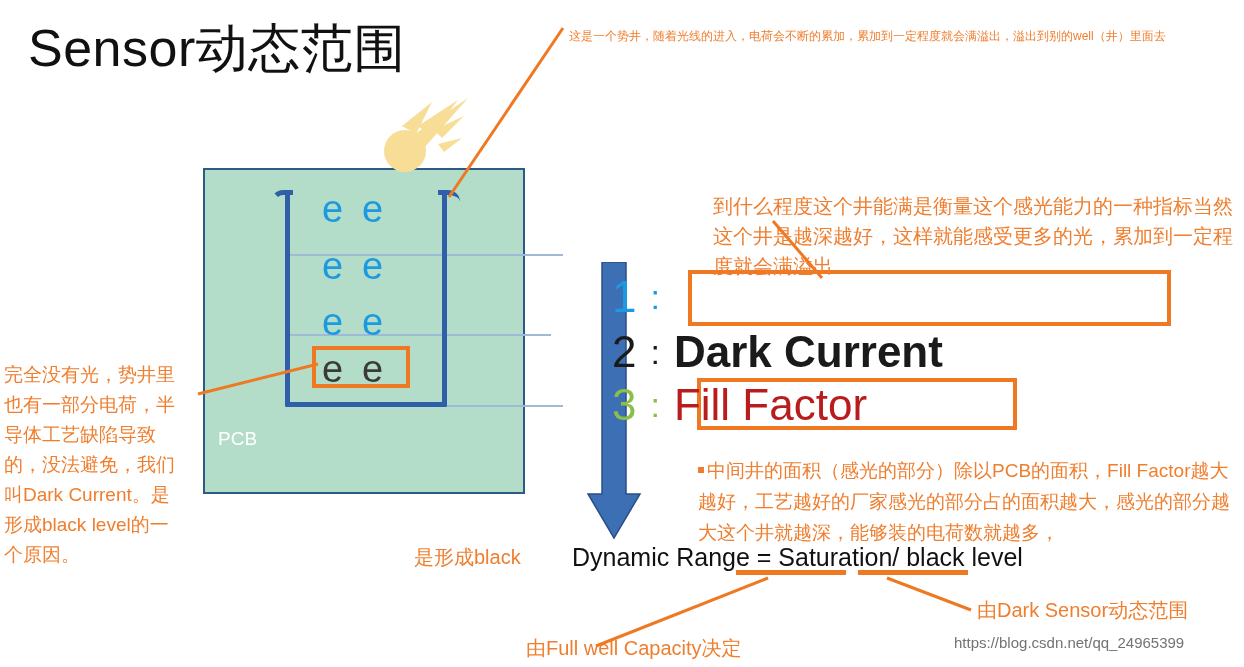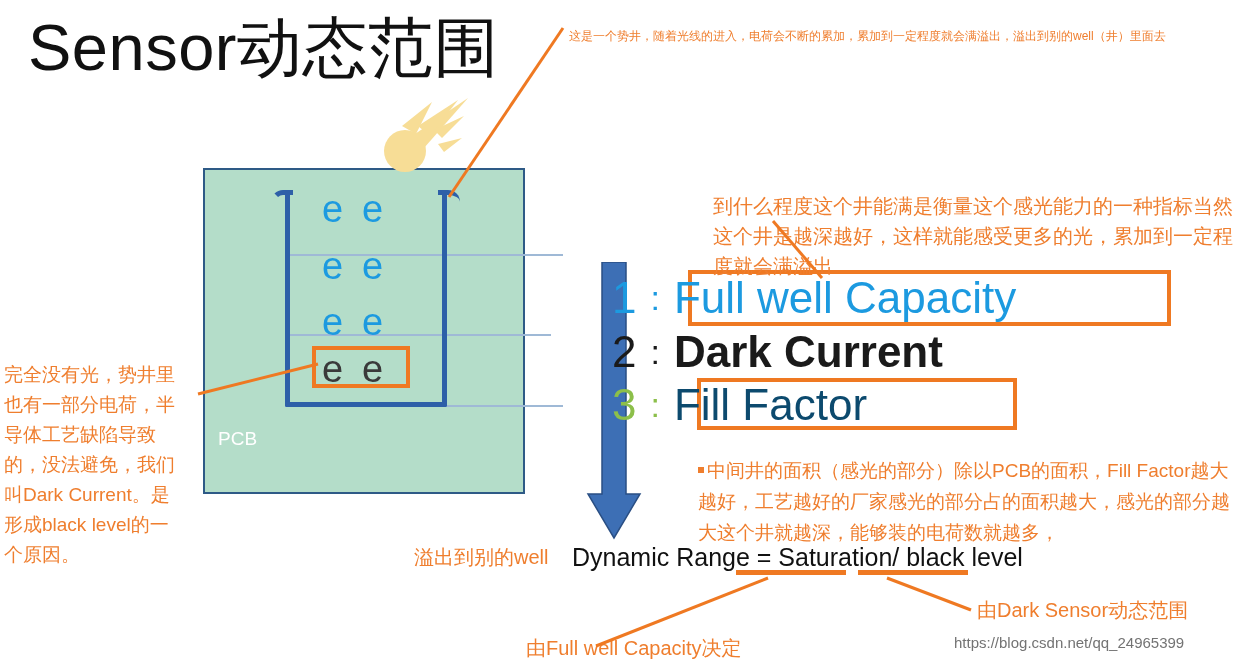--- a/index.html
+++ b/index.html
@@ -6,21 +6,21 @@
   body{
     width:1244px;height:667px;position:relative;overflow:hidden;
     font-family:"Liberation Sans","DejaVu Sans",sans-serif;
     -webkit-font-smoothing:antialiased;
   }
   .abs{position:absolute;}
 
   
   #slide-title{
     left:28px;top:16px;
-    font-size:65px;line-height:64px;
+    font-size:52px;line-height:64px;
     color:#111111;font-weight:400;
     letter-spacing:0.5px;white-space:nowrap;
   }
 
   
   #pcb-box{
     left:203px;top:168px;width:322px;height:326px;
     background:#b4ddc9;border:2px solid #2e5a86;box-sizing:border-box;
   }
   #pcb-label{
@@ -85,21 +85,21 @@
   #row-1{left:612px;top:272px;}
   #row-2{left:612px;top:326px;}
   #row-3{left:612px;top:379px;}
   .list-row{display:flex;align-items:center;gap:14px;}
 
   #num-1,#colon-1{color:#1c9ae0;}
   #num-2,#colon-2{color:#1a1a1a;}
   #num-3,#colon-3{color:#8cbf4a;}
   #text-1{color:#1c9ae0;}
   #text-2{color:#1a1a1a;font-weight:bold;}
-  #text-3{color:#0c4a6e;}
+  #text-3{color:#b91c1c;}
 
   #box-full-well{
     left:688px;top:270px;width:483px;height:56px;
     border:4px solid #ef7922;box-sizing:border-box;
   }
   #box-fill-factor{
     left:697px;top:378px;width:320px;height:52px;
     border:4px solid #ef7922;box-sizing:border-box;
   }
 
@@ -188,21 +188,20 @@
 <svg class="abs" id="down-arrow" viewBox="0 0 56 278">
   <polygon points="16,0 40,0 40,232 54,232 28,276 2,232 16,232" fill="#3d6fb5" stroke="#2a4f84" stroke-width="1.5"></polygon>
 </svg>
 
 <div class="abs" id="box-full-well"></div>
 <div class="abs" id="box-fill-factor"></div>
 
 <div class="abs list-row" id="row-1">
   <span class="list-num" id="num-1">1</span>
   <span class="list-colon" id="colon-1">:</span>
-  <span class="list-text" id="text-1">Full well Capacity</span>
 </div>
 
 <div class="abs list-row" id="row-2">
   <span class="list-num" id="num-2">2</span>
   <span class="list-colon" id="colon-2">:</span>
   <span class="list-text" id="text-2">Dark Current</span>
 </div>
 
 <div class="abs list-row" id="row-3">
   <span class="list-num" id="num-3">3</span>
@@ -213,21 +212,21 @@
 <div class="abs" id="equation">Dynamic Range = Saturation/ black level</div>
 <div class="abs" id="underline-saturation"></div>
 <div class="abs" id="underline-blacklevel"></div>
 
 <div class="abs anno" id="anno-top">这是一个势井，随着光线的进入，电荷会不断的累加，累加到一定程度就会满溢出，溢出到别的well（井）里面去</div>
 <div class="abs anno" id="anno-right-mid">到什么程度这个井能满是衡量这个感光能力的一种指标当然这个井是越深越好，这样就能感受更多的光，累加到一定程度就会满溢出</div>
 <div class="abs anno" id="anno-left">完全没有光，势井里也有一部分电荷，半导体工艺缺陷导致的，没法避免，我们叫Dark Current。是形成black level的一个原因。</div>
 
 <div class="abs anno" id="anno-fill"><span class="bullet"></span><span>中间井的面积（感光的部分）除以PCB的面积，Fill Factor越大越好，工艺越好的厂家感光的部分占的面积越大，感光的部分越大这个井就越深，能够装的电荷数就越多，</span></div>
 
-<div class="abs anno" id="anno-dynamic-range">溢出到别的well</div>
+<div class="abs anno" id="anno-dynamic-range">是形成black</div>
 <div class="abs anno" id="anno-by-fullwell">由Full well Capacity决定</div>
 <div class="abs anno" id="anno-by-darkcurrent">由Dark Sensor动态范围</div>
 
 <svg class="abs" id="leaders" viewBox="0 0 1244 667">
   <line x1="563" y1="28" x2="449" y2="197" stroke="#ef7922" stroke-width="3"></line>
   <line x1="822" y1="278" x2="773" y2="221" stroke="#ef7922" stroke-width="3"></line>
   <line x1="198" y1="394" x2="318" y2="364" stroke="#ef7922" stroke-width="3"></line>
   <line x1="596" y1="646" x2="768" y2="578" stroke="#ef7922" stroke-width="3"></line>
   <line x1="971" y1="610" x2="887" y2="578" stroke="#ef7922" stroke-width="3"></line>
 </svg>

